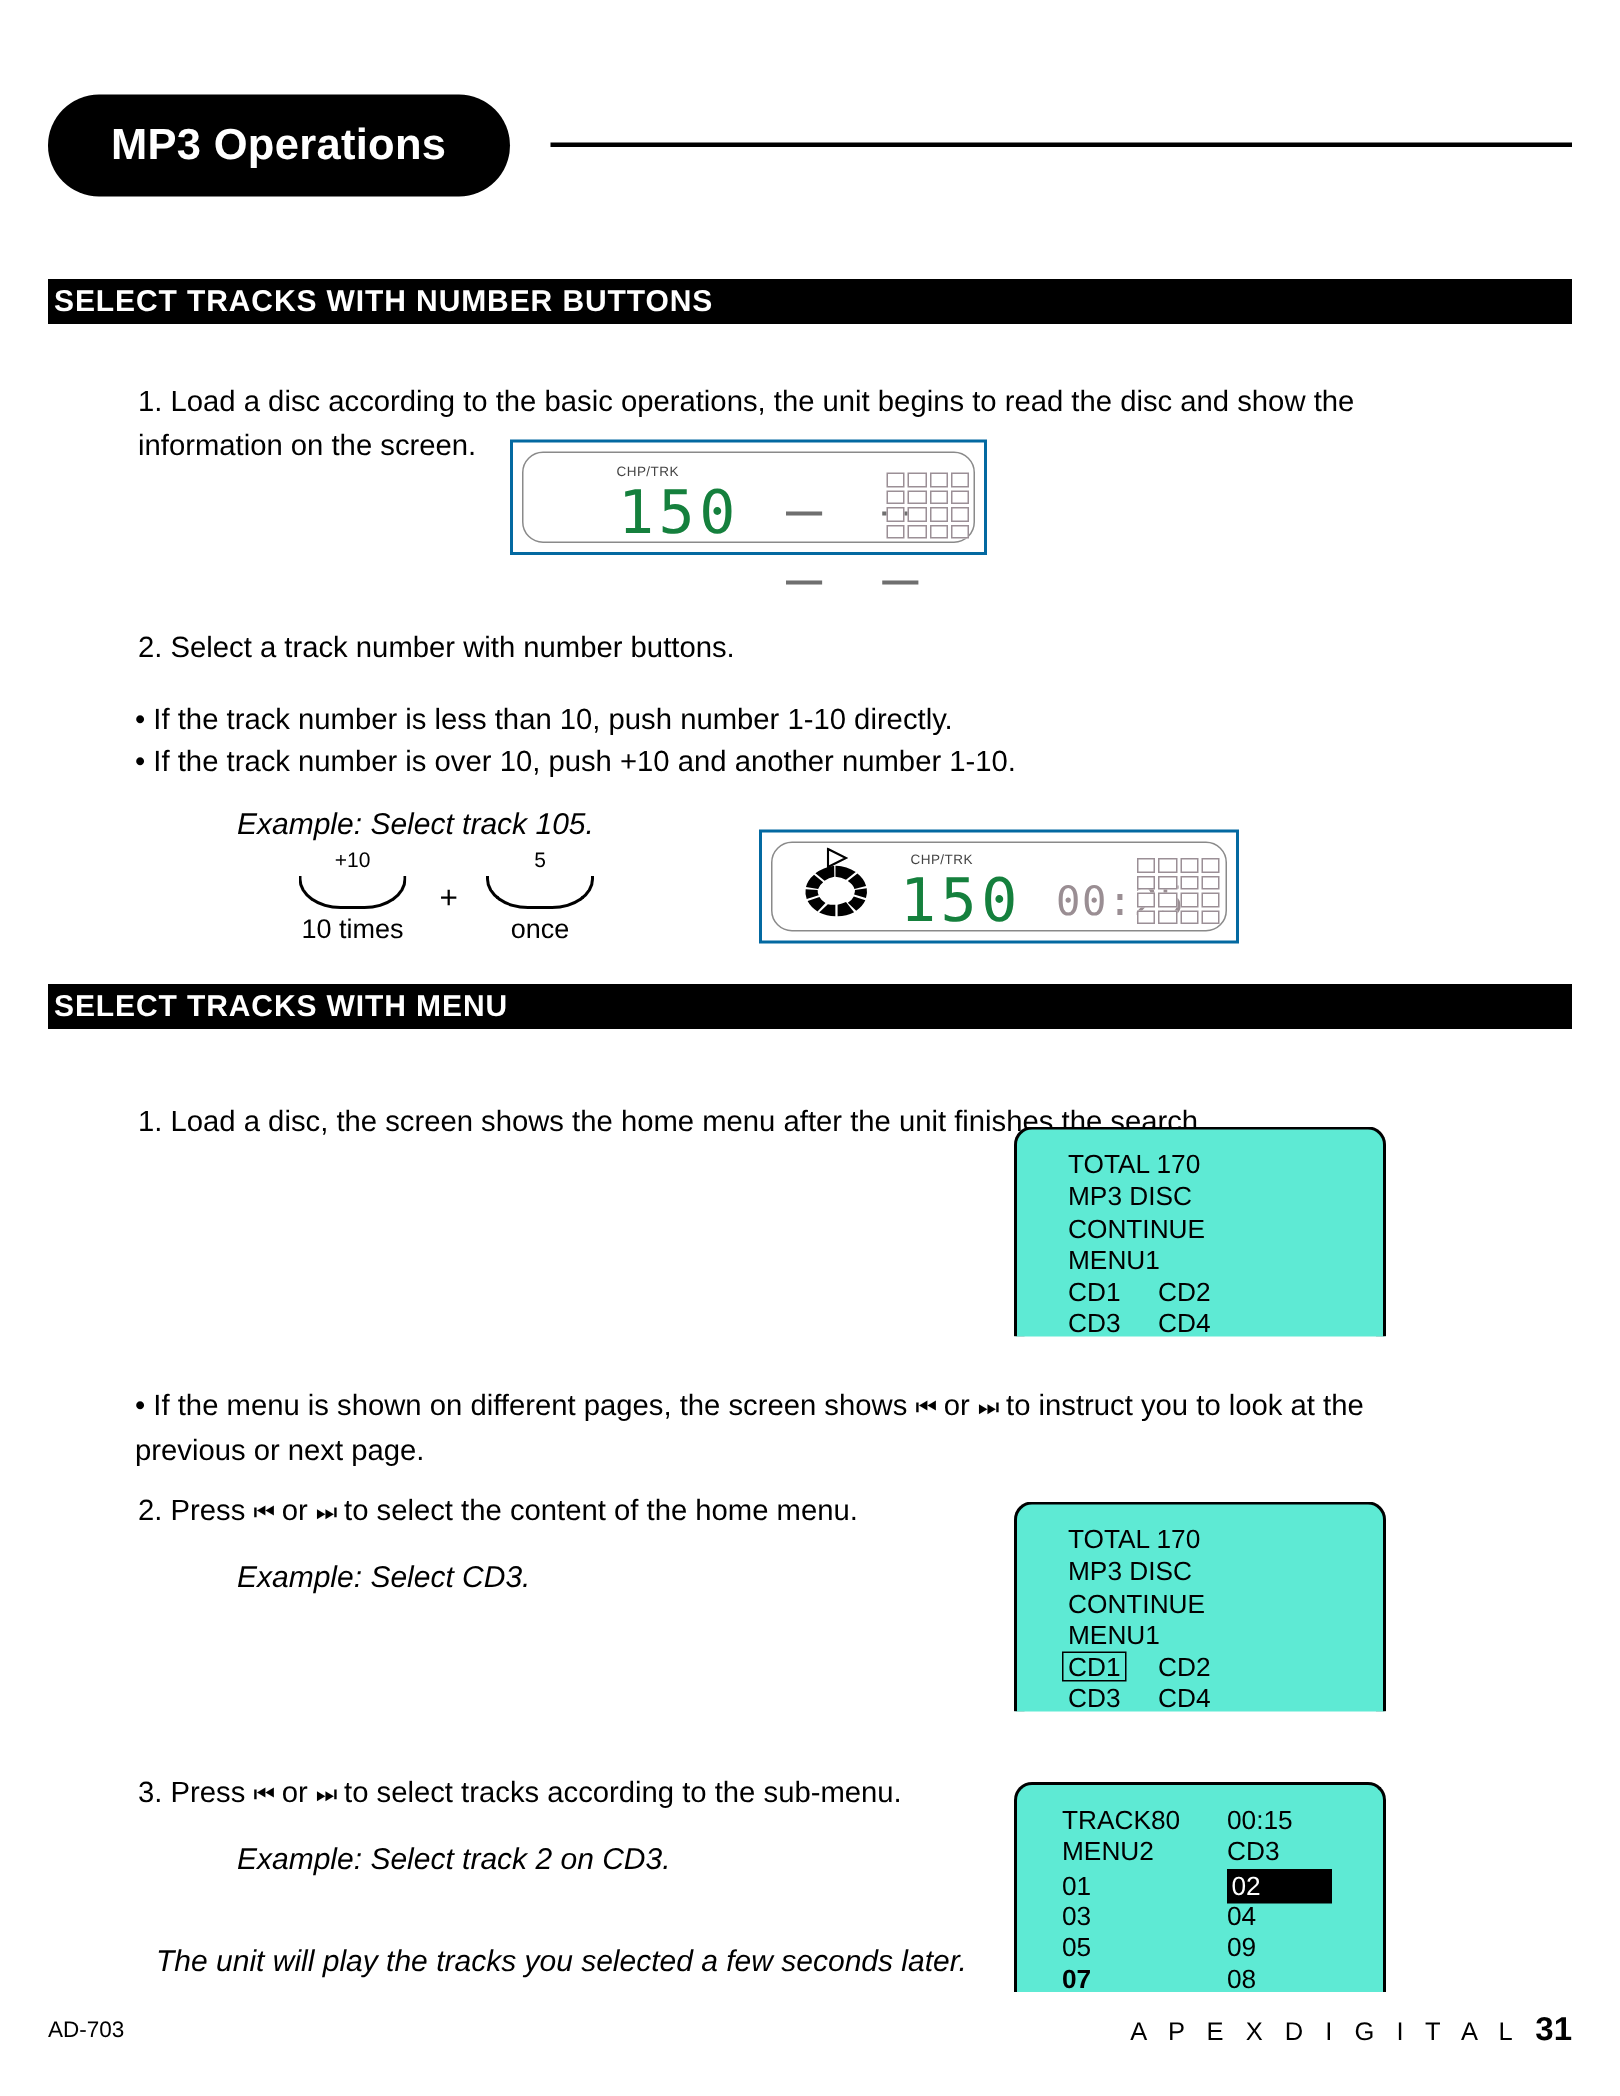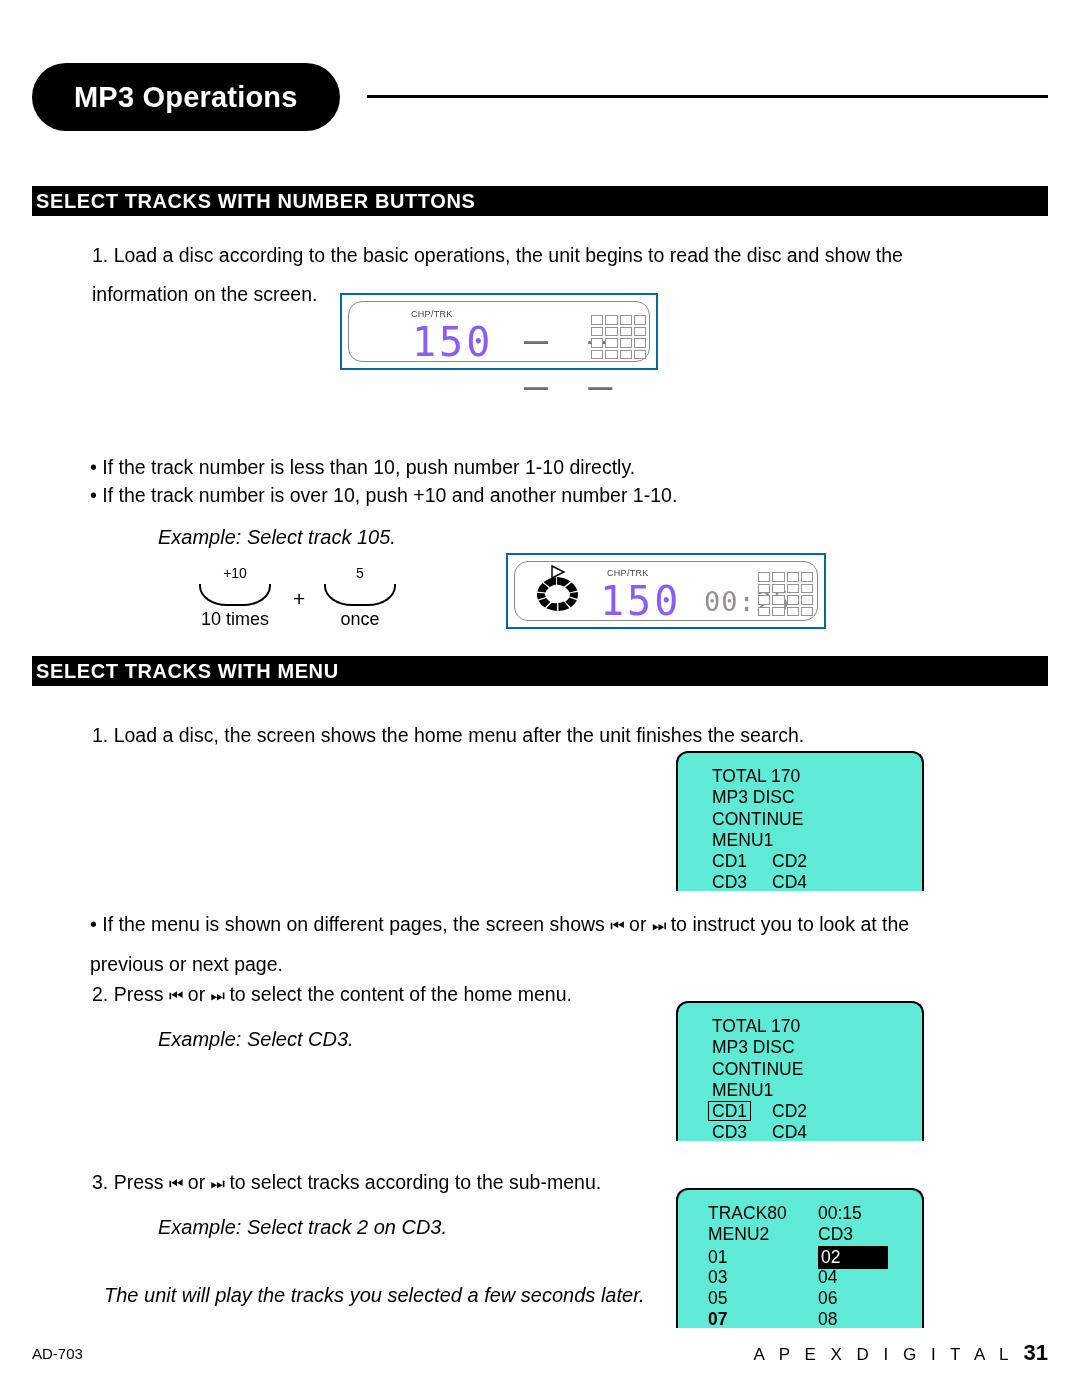--- a/index.html
+++ b/index.html
@@ -40,22 +40,23 @@
     display: flex; align-items: center;
     padding-left: 4px;
   }
   .section-bar.b1 { top: 186px; }
   .section-bar.b2 { top: 656px; }
 
   
   .para {
     position: absolute;
     font-size: 19.5px;
-    line-height: 39px;
+    line-height: 29px;
     color: #000;
+    margin-top: 18px;
   }
   .italic { font-style: italic; font-size: 20px; }
   .skip { font-size: 16px; letter-spacing: -1px; }
 
   
   .lcd-outer {
     position: absolute;
     border: 2px solid #0369a1;
     background: #fff;
   }
@@ -63,21 +64,21 @@
     position: absolute; left: 6px; top: 6px; right: 6px; bottom: 6px;
     border: 1.5px solid #8a8a8a;
     border-radius: 14px;
   }
   .chptrk {
     position: absolute;
     font-size: 9px; color: #444; letter-spacing: .3px;
   }
   .seg {
     position: absolute;
-    color: #8b5cf6;
+    color: #15803d;
     font-family: "DejaVu Sans Mono", monospace;
     font-weight: 400;
   }
   .seg-big { font-size: 40px; letter-spacing: 3px; }
   .seg-dash { font-size: 40px; letter-spacing: 8px; color: #6f6f6f; }
   .seg-time { font-size: 27px; letter-spacing: 1px; color: #9a8e93; }
 
   .grid16 {
     position: absolute;
     display: grid;
@@ -183,20 +184,21 @@
         <i></i>
         <i></i>
         <i></i>
         <i></i>
         <i></i>
         <i></i>
         <i></i>
     </div>
   </div>
 
+  <div class="para" style="left:92px; top:400px; width:700px;">2. Select a track number with number buttons.</div>
   <div class="para" style="left:90px; top:448px; width:760px;">• If the track number is less than 10, push number 1-10 directly.</div>
   <div class="para" style="left:90px; top:476px; width:760px;">• If the track number is over 10, push +10 and another number 1-10.</div>
 
   <div class="para italic" style="left:158px; top:518px; width:500px;">Example: Select track 105.</div>
 
   <div class="btn-dia" style="left:190px; top:565px; width:230px; height:66px;">
     <div class="btn-lbl" style="left:10px; top:0;">+10</div>
     <div class="btn-shape" style="left:9px; top:19px;"></div>
     <div class="btn-cap" style="left:-10px; top:44px;text-align:center;">10 times</div>
 
@@ -306,21 +308,21 @@
   </div>
 
   <div class="para italic" style="left:158px; top:1208px; width:520px;">Example: Select track 2 on CD3.</div>
 
   <div class="screen" style="left:676px; top:1188px; width:248px; height:140px;">
     <div class="rows" style="left:30px;">
       <span class="r"><span class="col2" style="width:110px;">TRACK80</span><span>00:15</span></span>
       <span class="r"><span class="col2" style="width:110px;">MENU2</span><span>CD3</span></span>
       <span class="r"><span class="col2" style="width:110px;">01</span><span class="hl">02</span></span>
       <span class="r"><span class="col2" style="width:110px;">03</span><span>04</span></span>
-      <span class="r"><span class="col2" style="width:110px;">05</span><span>06</span></span>
+      <span class="r"><span class="col2" style="width:110px;">05</span><span>09</span></span>
       <span class="r"><span class="col2" style="width:110px;font-weight:bold;">07</span><span>08</span></span>
     </div>
   </div>
 
   <div class="para italic" style="left:104px; top:1276px; width:560px;">The unit will play the tracks you selected a few seconds later.</div>
 
   <div class="footer-left">AD-703</div>
   <div class="footer-right">
     <span>A P E X    D I G I T A L</span>
     <span class="footer-page">31</span>

